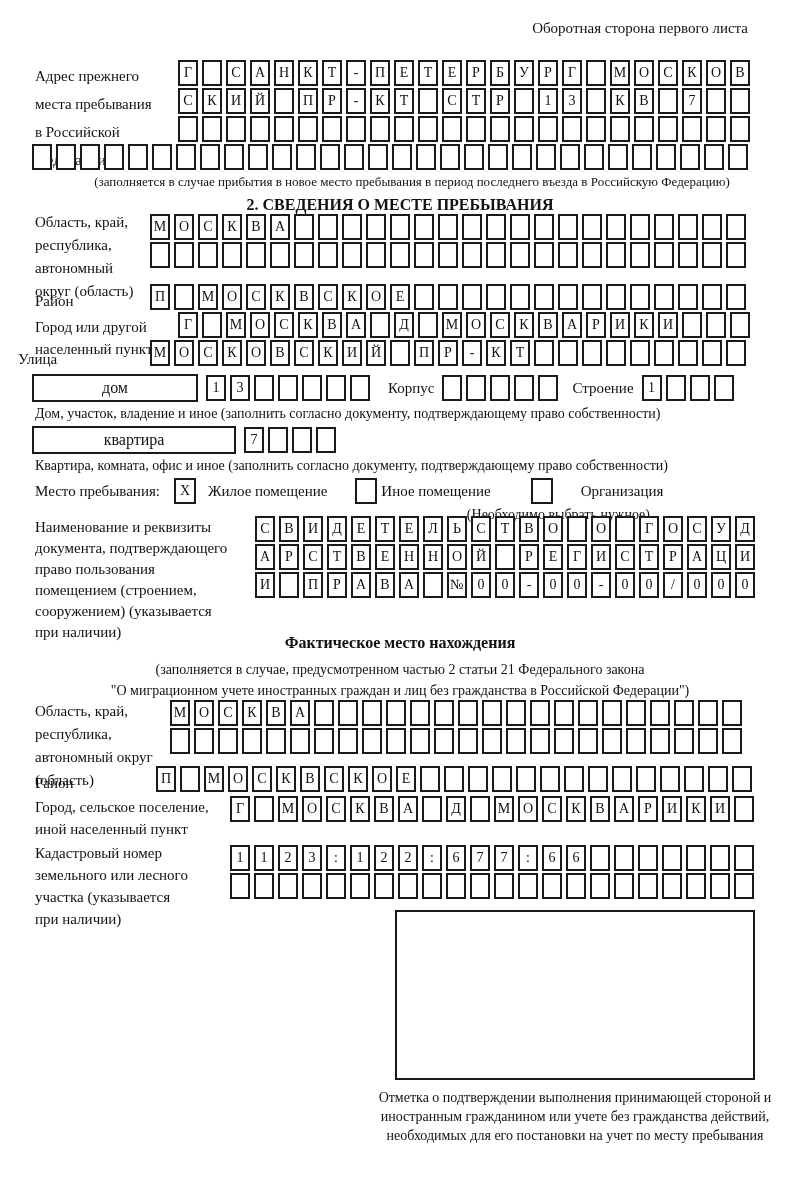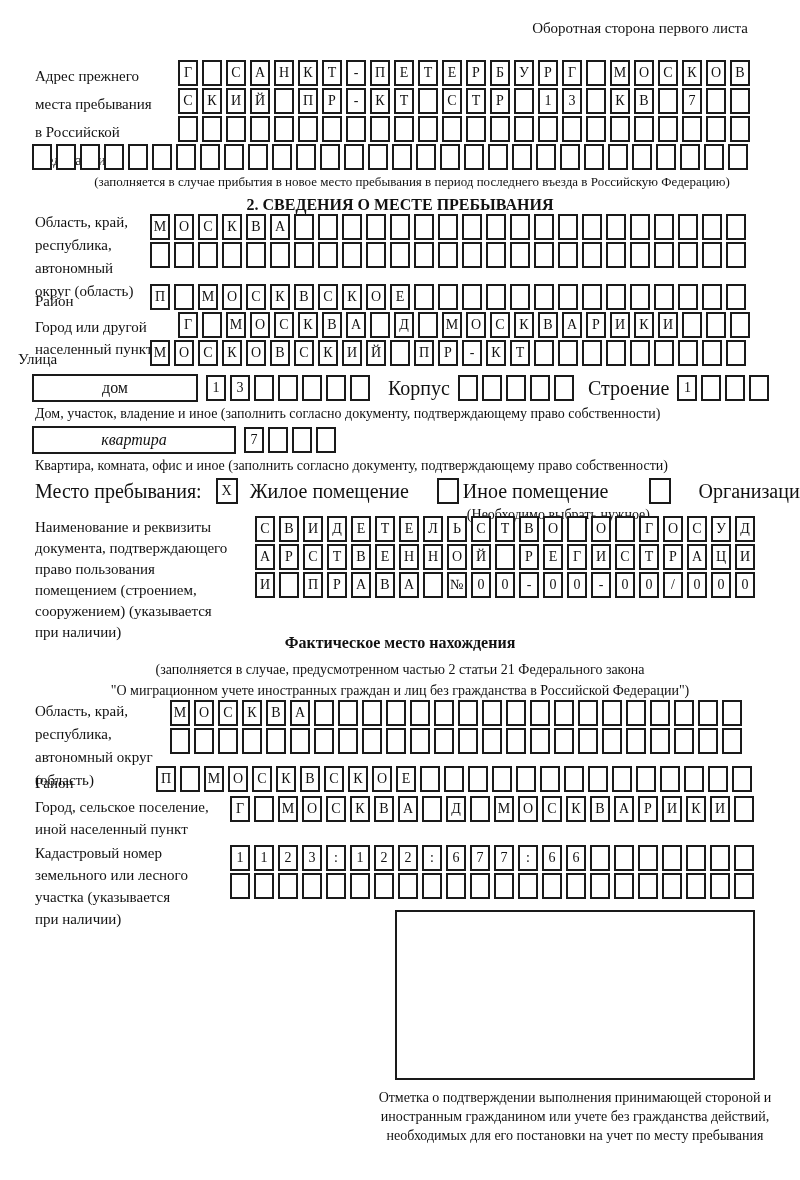--- a/index.html
+++ b/index.html
@@ -22,21 +22,21 @@
     flex:0 0 20px;width:20px;height:26px;box-sizing:border-box;
     border:2px solid #1a1a1a;background:#fff;
     display:flex;align-items:center;justify-content:center;
     font-size:14px;line-height:1;
   }
   .bigfield{
     height:28px;box-sizing:border-box;border:2px solid #1a1a1a;
     display:flex;align-items:center;justify-content:center;font-size:16px;
   }
   .inlinerow{display:flex;align-items:center;justify-content:center;}
-  .inlinelabel{font-size:20px;white-space:nowrap;}
+  .inlinelabel{font-size:15px;white-space:nowrap;}
   .stampbox{box-sizing:border-box;border:2px solid #1a1a1a;background:#fff;}
   .stampnote{font-size:14px;line-height:19px;text-align:center;}
 </style>
 </head>
 <body>
 
 <div class="abs inlinelabel" style="top:20px;right:52px;font-size:15px;">Оборотная сторона первого листа</div>
 
 <div class="abs label lh28" style="top:62px;left:35px;width:140px;">Адрес прежнего
 места пребывания
@@ -329,21 +329,21 @@
   <div class="cellrow" style="margin-left:8px;">
       <div class="cell">1</div>
       <div class="cell"></div>
       <div class="cell"></div>
       <div class="cell"></div>
     </div>
 </div>
 <div class="abs" style="top:406px;left:35px;font-size:14px;">Дом, участок, владение и иное (заполнить согласно документу, подтверждающему право собственности)</div>
 
 <div class="abs inlinerow" style="top:426px;left:32px;">
-  <div class="bigfield" style="width:204px;font-style:italic;">квартира</div>
+  <div class="bigfield" style="width:204px;">квартира</div>
   <div class="cellrow" style="margin-left:8px;">
       <div class="cell">7</div>
       <div class="cell"></div>
       <div class="cell"></div>
       <div class="cell"></div>
     </div>
 </div>
 <div class="abs" style="top:458px;left:35px;font-size:14px;">Квартира, комната, офис и иное (заполнить согласно документу, подтверждающему право собственности)</div>
 
 <div class="abs inlinerow" style="top:478px;left:35px;">

